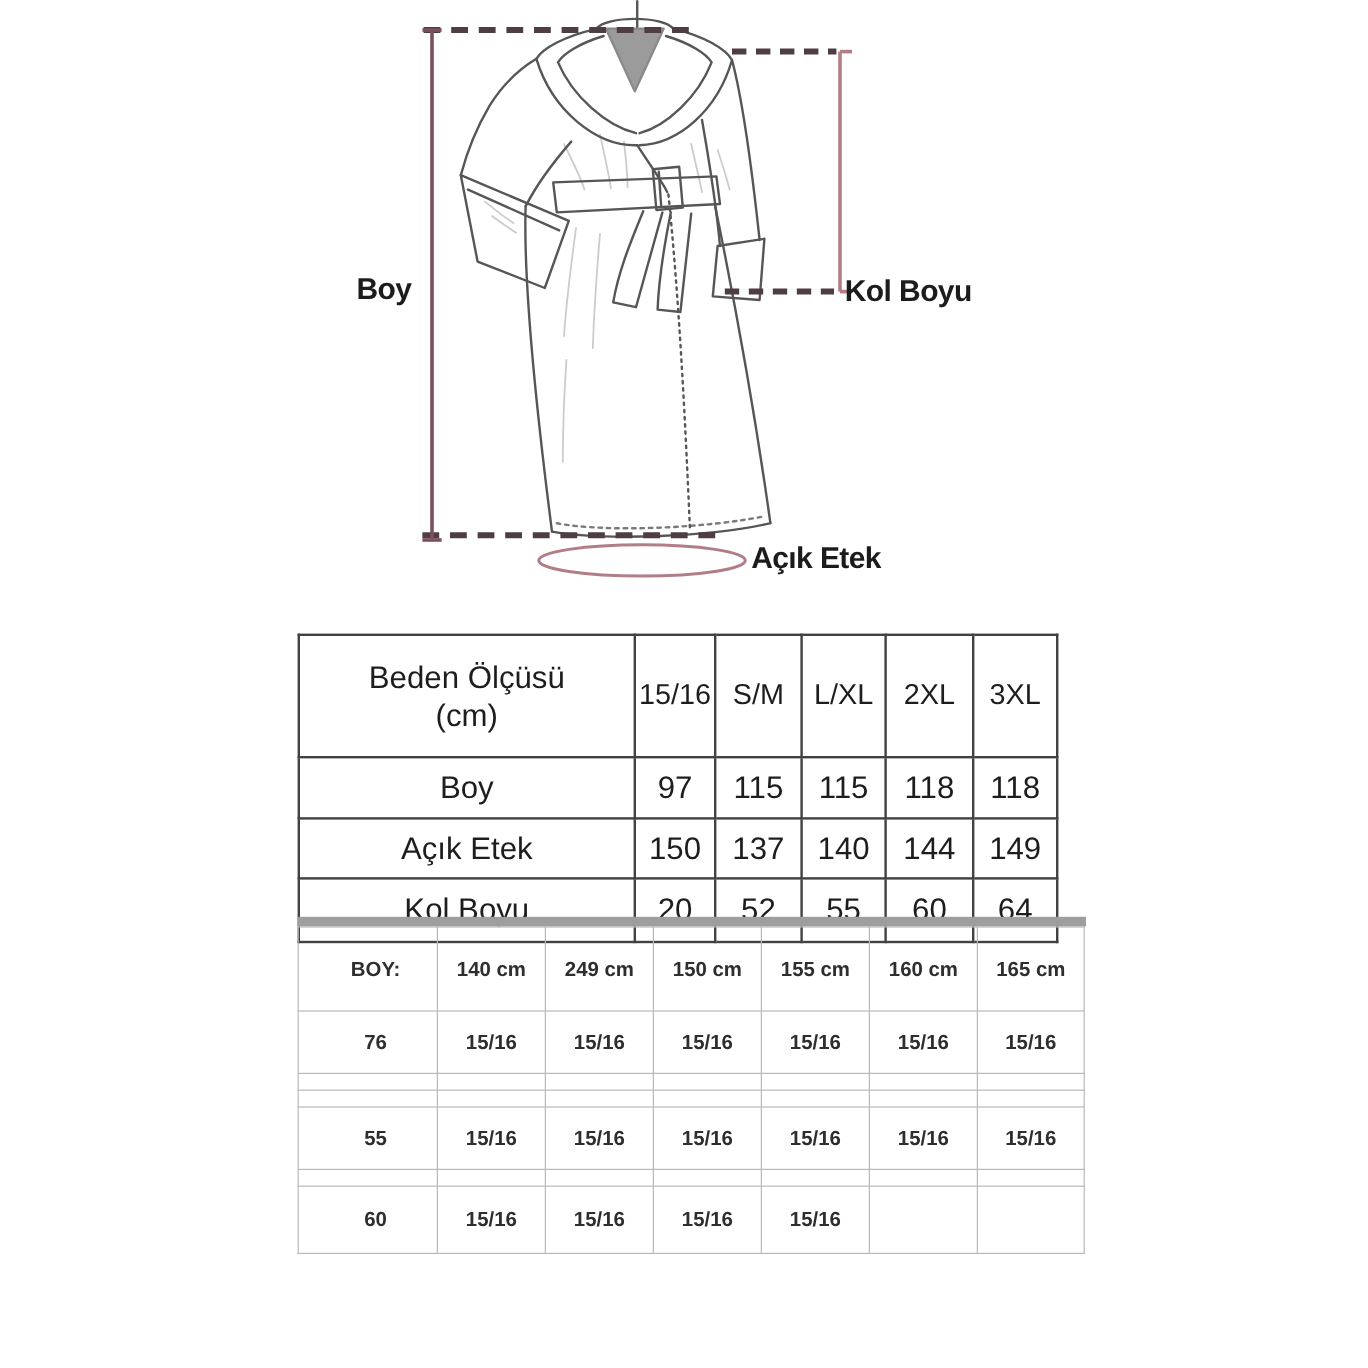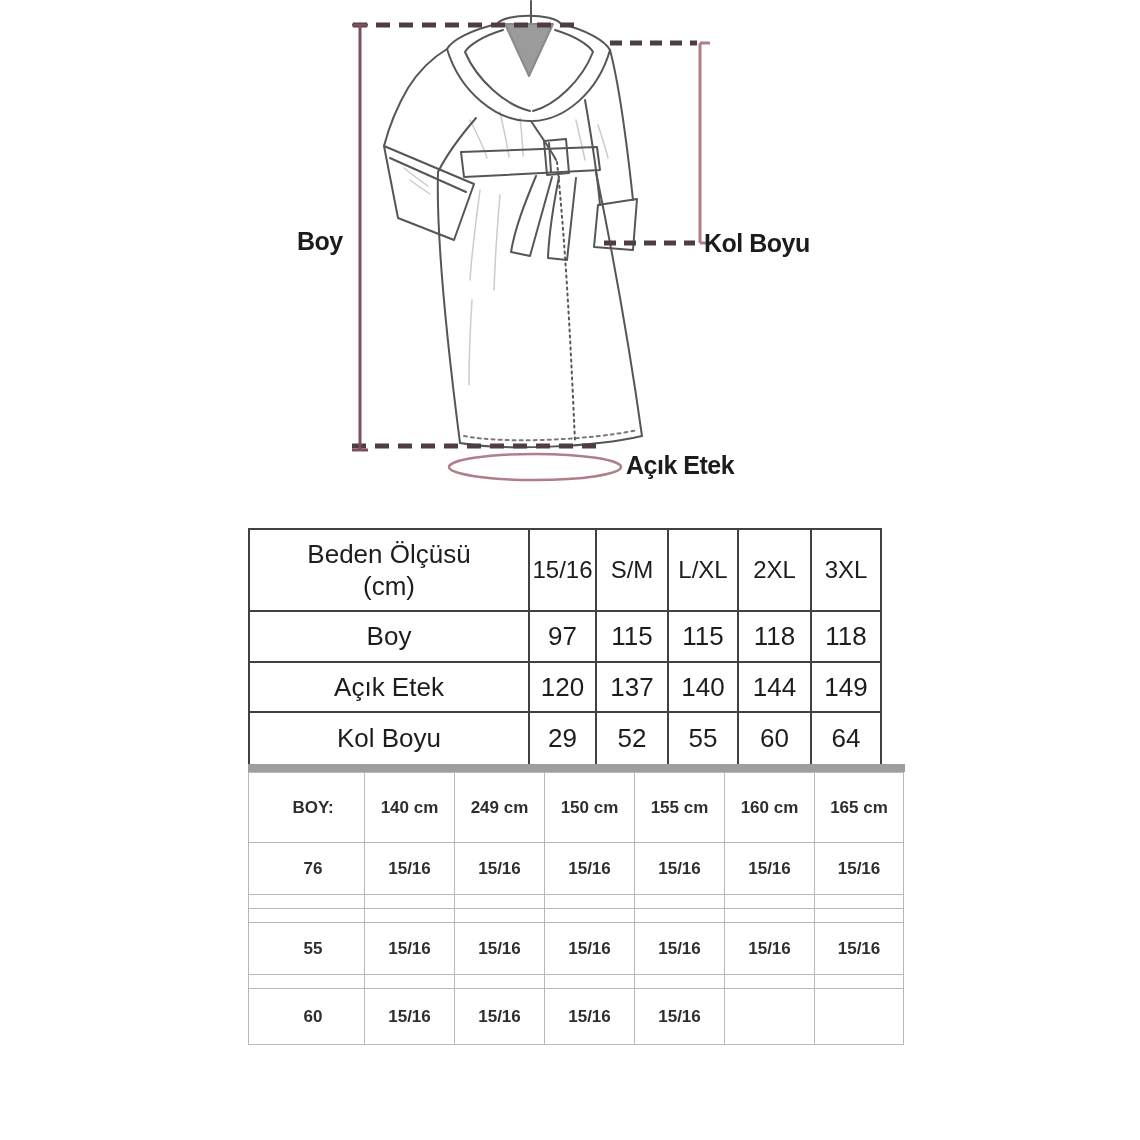--- a/index.html
+++ b/index.html
@@ -19,21 +19,21 @@
   .lbl-acik { left:626px; top:451px; }
   
   .t1 {
     position:absolute; left:248px; top:528px; width:632px;
     border-collapse:collapse; table-layout:fixed; color:#1d1d1d;
   }
   .t1 td {
     border:2px solid #414141; text-align:center; vertical-align:middle;
     font-size:26px; padding:0; overflow:hidden;
   }
-  .t1 .r-head { height:82px; }
+  .t1 .r-head { height:102px; }
   .t1 .r-boy  { height:51px; }
   .t1 .r-acik { height:50px; }
   .t1 .r-kol  { height:53px; }
   .t1 .title-cell { line-height:1.25; }
   .t1 .size-cell { font-size:24px; }
   .t1-bar {
     position:absolute; left:248px; top:764px; width:657px; height:8px;
     background:#9e9e9e;
   }
   
@@ -163,29 +163,29 @@
     <tr class="r-boy">
       <td>Boy</td>
       <td>97</td>
       <td>115</td>
       <td>115</td>
       <td>118</td>
       <td>118</td>
     </tr>
     <tr class="r-acik">
       <td>Açık Etek</td>
-      <td>120</td>
+      <td>150</td>
       <td>137</td>
       <td>140</td>
       <td>144</td>
       <td>149</td>
     </tr>
     <tr class="r-kol">
       <td>Kol Boyu</td>
-      <td>29</td>
+      <td>20</td>
       <td>52</td>
       <td>55</td>
       <td>60</td>
       <td>64</td>
     </tr>
   </tbody>
 </table>
 <div class="t1-bar"></div>
 
 <table class="t2">

